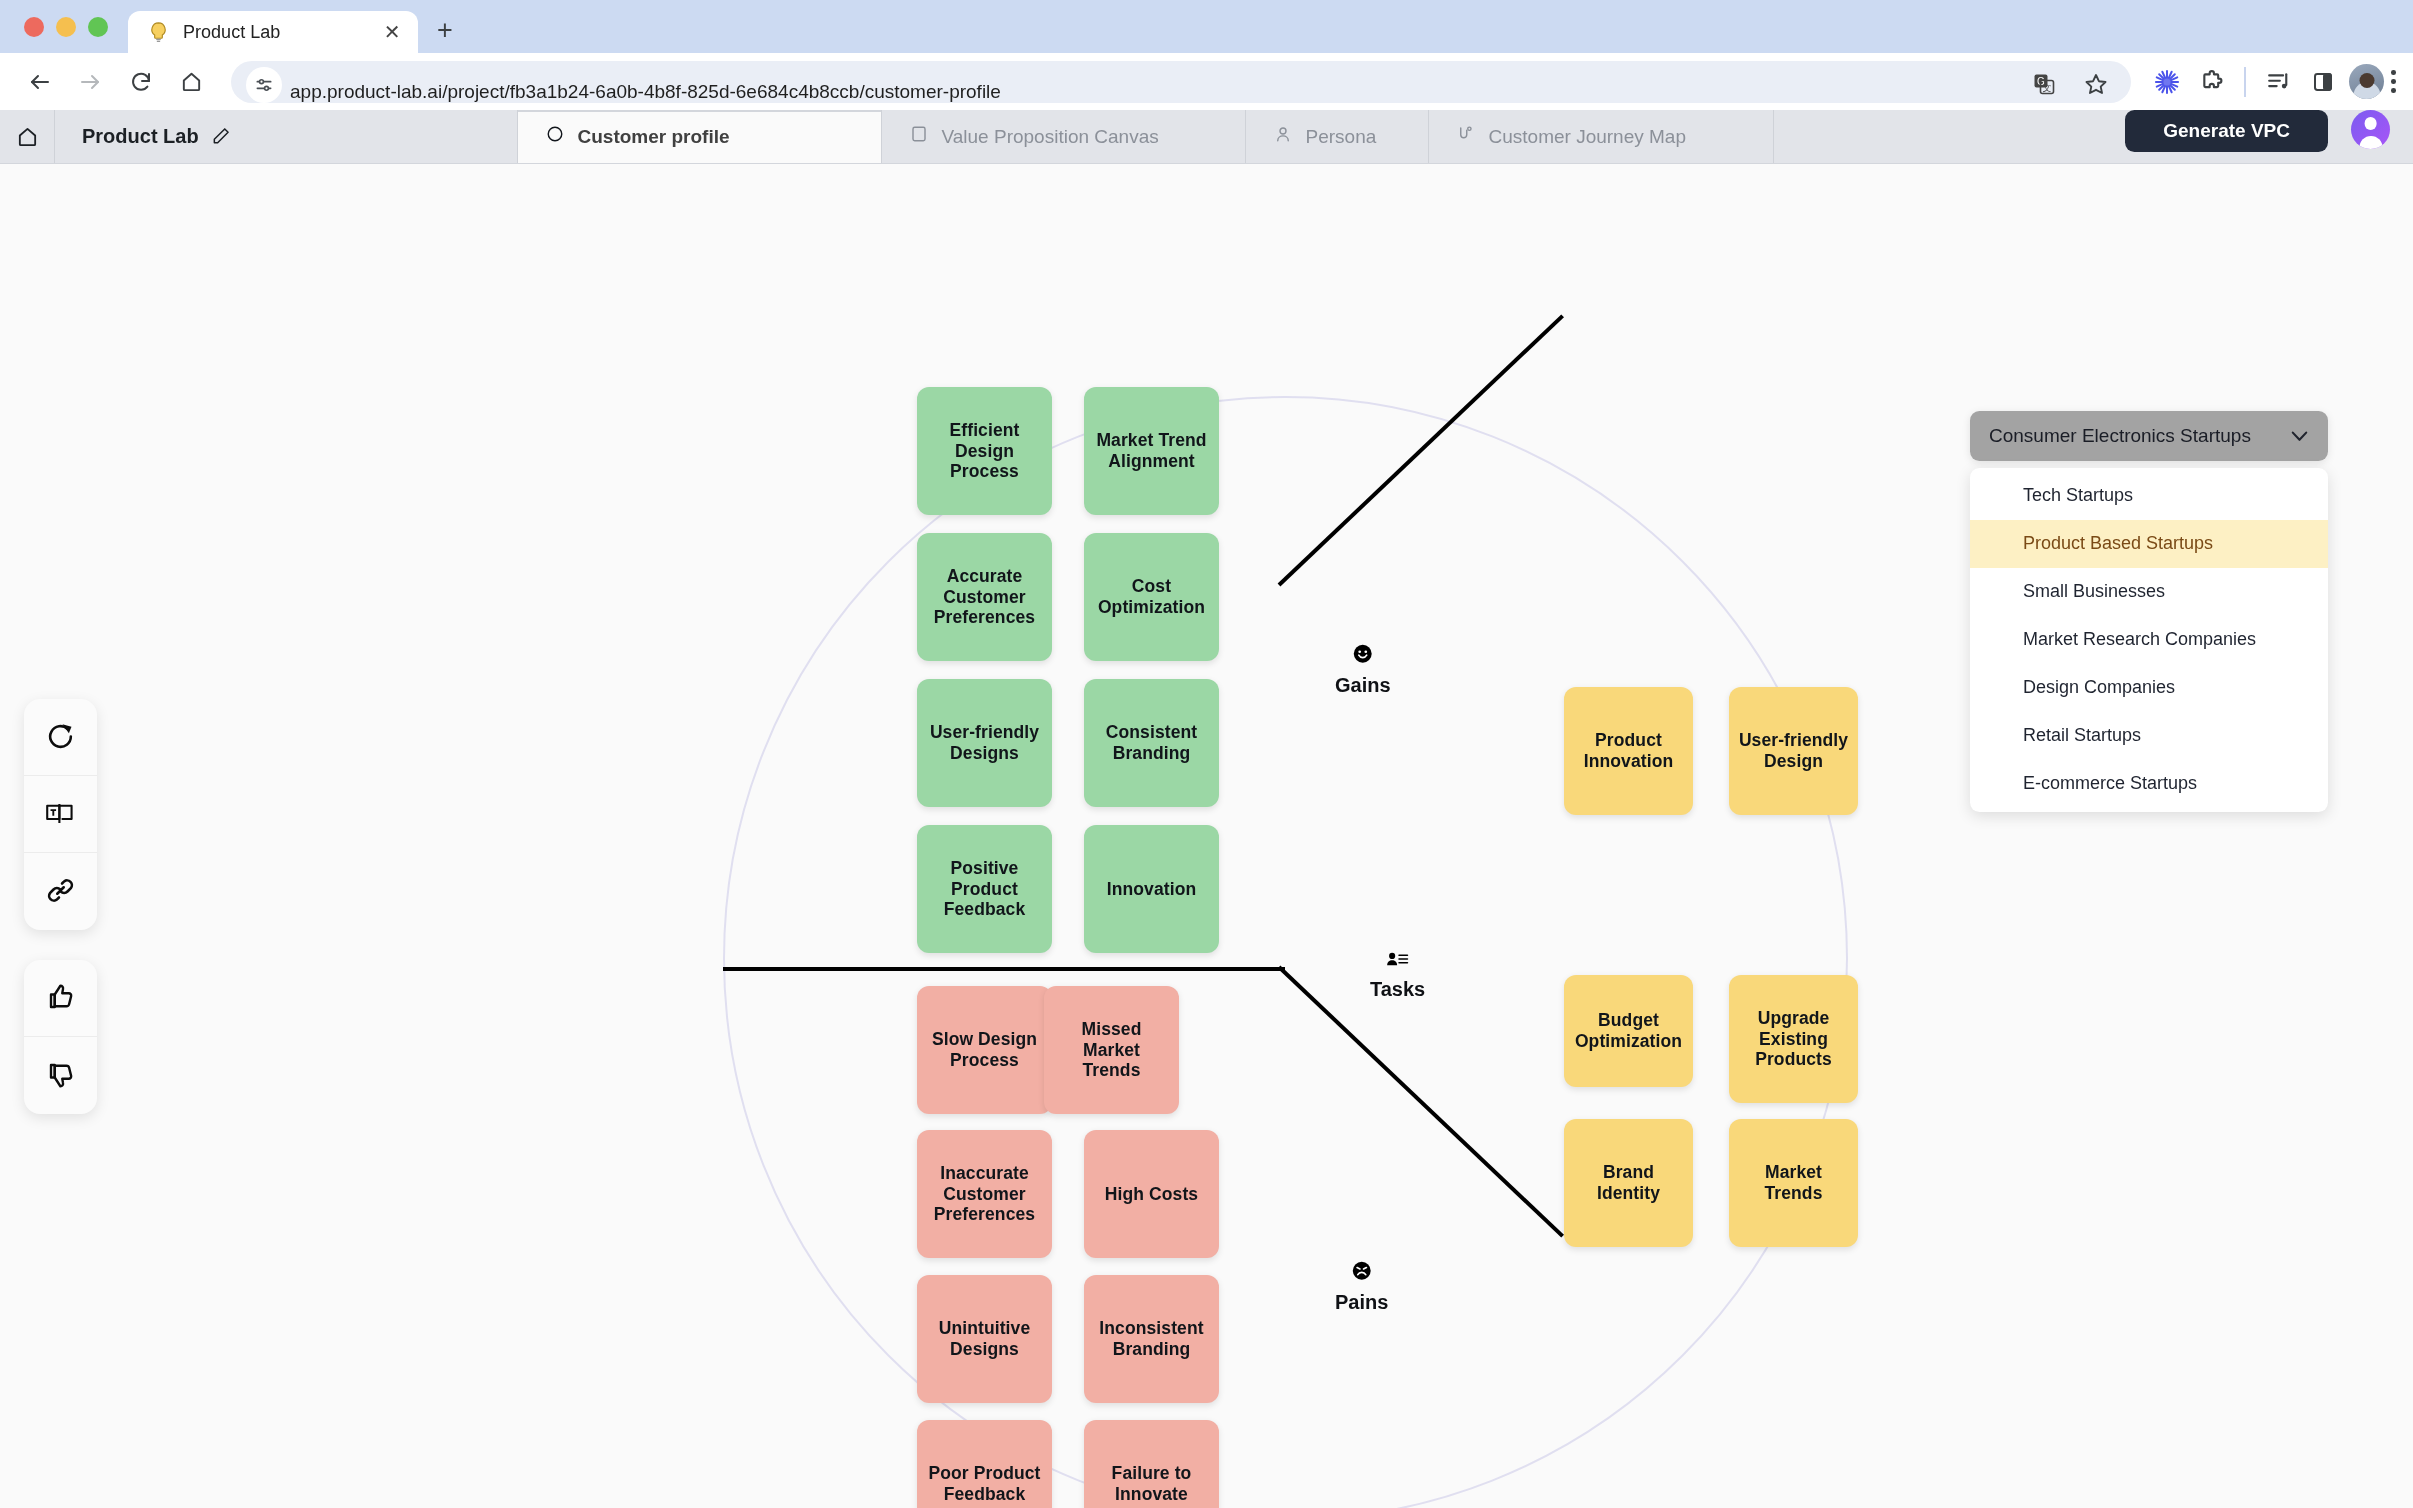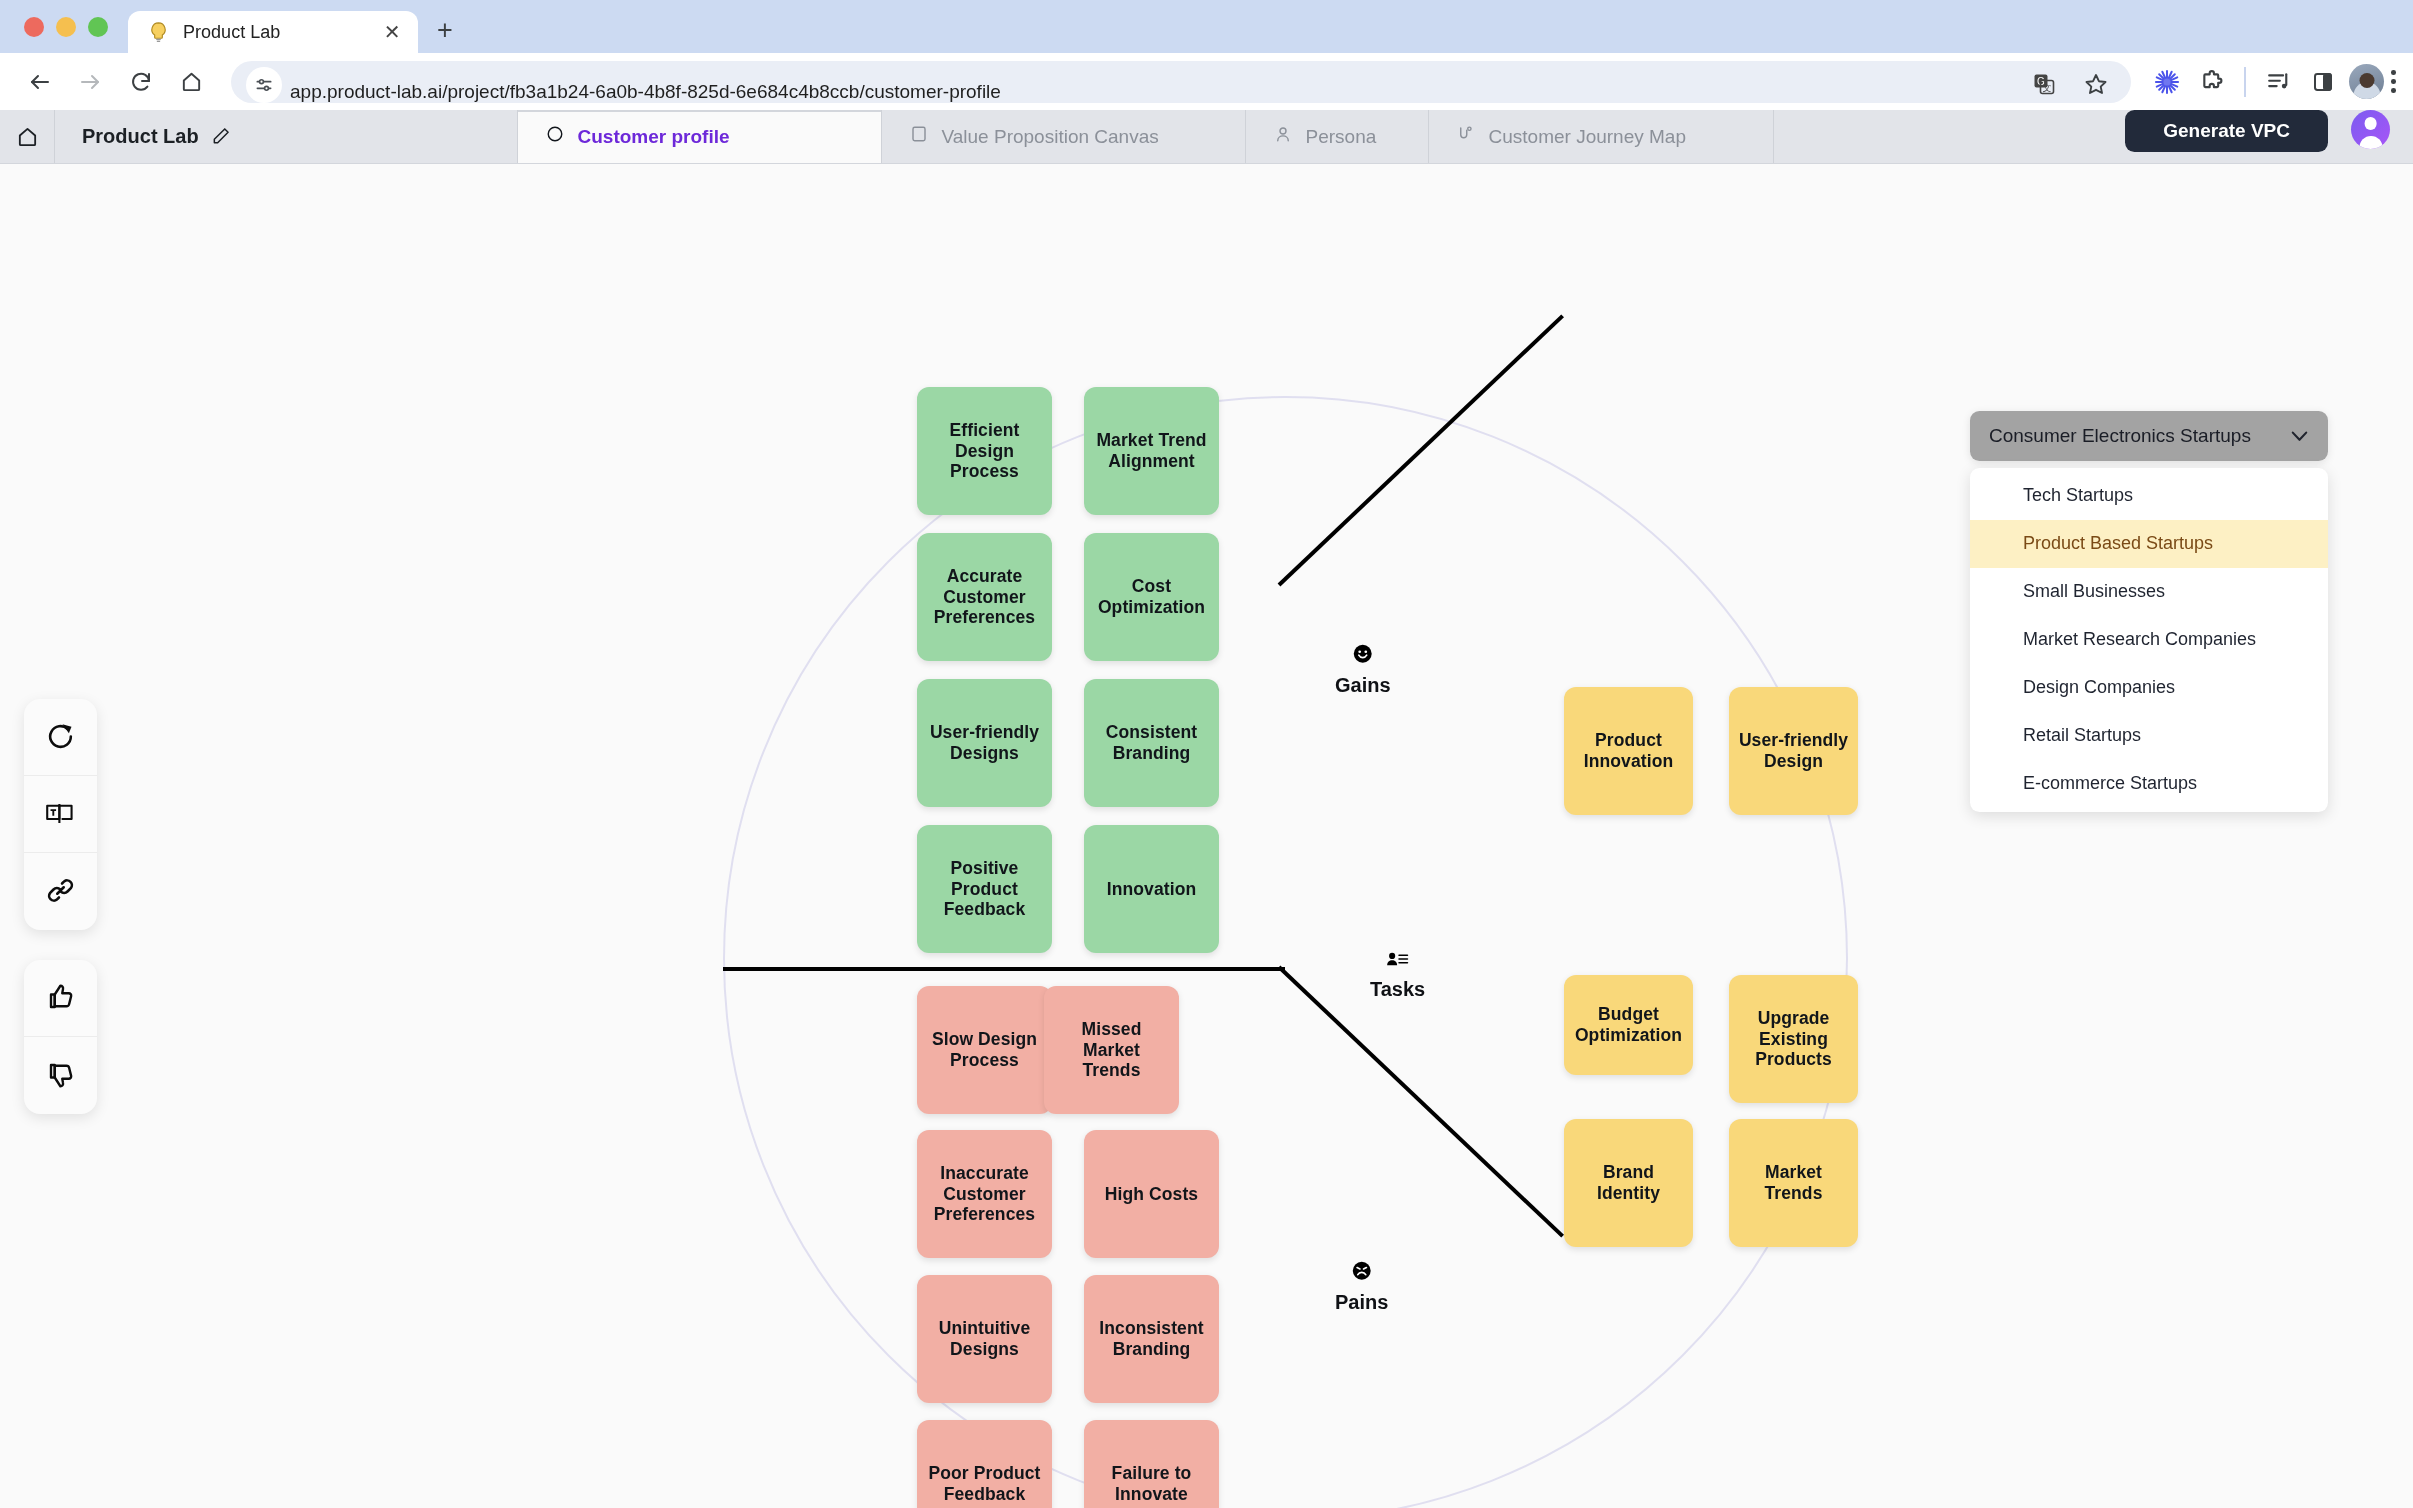--- a/index.html
+++ b/index.html
@@ -80,21 +80,21 @@
   .hdr-project {
     width: 463px; display: flex; align-items: center; gap: 12px; padding-left: 27px;
     border-right: 0.7px solid #cfd2d8;
   }
   .hdr-project-name { font-size: 20px; color: #1c2025; font-weight: 600; }
   .hdr-tab {
     display: flex; align-items: center; gap: 13.5px; padding: 0 28px;
     border-right: 0.7px solid #cfd2d8; cursor: pointer; font-size: 19px; color: #8b9099;
     white-space: nowrap;
   }
-  .hdr-tab.active { background: #fafafa; color: #6d28d9; font-weight: 600; box-shadow: inset 0 2px 0 #d3d6dc; }
+  .hdr-tab.active { background: #fafafa; color: #404040; font-weight: 600; box-shadow: inset 0 2px 0 #d3d6dc; }
   .hdr-tab.t1 { width: 364px; }
   .hdr-tab.t2 { width: 364px; }
   .hdr-tab.t3 { width: 183px; }
   .hdr-tab.t4 { width: 345px; }
   .hdr-spacer { flex: 1; }
   .hdr-right { display:flex; align-items:flex-start; gap: 23px; padding-right: 23px; }
   .btn-generate {
     background: #222a3a; color: #fff; font-size: 19px; font-weight: 600;
     border: none; border-radius: 9.4px; padding: 0 38px; height: 42px; cursor: pointer;
     font-family: "Liberation Sans", sans-serif;
@@ -421,21 +421,21 @@
   <div class="card pain" style="left: 1044px; top: 822px; width: 135px; height: 128px;">Missed Market Trends</div>
   <div class="card pain" style="left: 917px; top: 966px; width: 135px; height: 128px;">Inaccurate Customer Preferences</div>
   <div class="card pain" style="left: 1084px; top: 966px; width: 135px; height: 128px;">High Costs</div>
   <div class="card pain" style="left: 917px; top: 1111px; width: 135px; height: 128px;">Unintuitive Designs</div>
   <div class="card pain" style="left: 1084px; top: 1111px; width: 135px; height: 128px;">Inconsistent Branding</div>
   <div class="card pain" style="left: 917px; top: 1256px; width: 135px; height: 128px;">Poor Product Feedback</div>
   <div class="card pain" style="left: 1084px; top: 1256px; width: 135px; height: 128px;">Failure to Innovate</div>
 
   <div class="card task" style="left: 1564px; top: 523px; width: 129px; height: 128px;">Product Innovation</div>
   <div class="card task" style="left: 1729px; top: 523px; width: 129px; height: 128px;">User-friendly Design</div>
-  <div class="card task" style="left: 1564px; top: 811px; width: 129px; height: 100px;">Budget Optimization</div>
+  <div class="card task" style="left: 1564px; top: 811px; width: 129px; height: 112px;">Budget Optimization</div>
   <div class="card task" style="left: 1729px; top: 811px; width: 129px; height: 128px;">Upgrade Existing Products</div>
   <div class="card task" style="left: 1564px; top: 955px; width: 129px; height: 128px;">Brand Identity</div>
   <div class="card task" style="left: 1729px; top: 955px; width: 129px; height: 128px;">Market Trends</div>
 
   <div class="tool-group" id="tool-group-actions">
     <div class="tool-btn">
       <span>
         <svg width="31" height="31" viewBox="0 0 24 24" fill="none" stroke="#0d0d0d" stroke-width="2" stroke-linecap="round">
             <path d="M20 12a8 8 0 11-2.5-5.8"></path>
             <polygon points="13.5,2.5 20.5,4.5 18.5,9.5" fill="#0d0d0d" stroke="none"></polygon>

